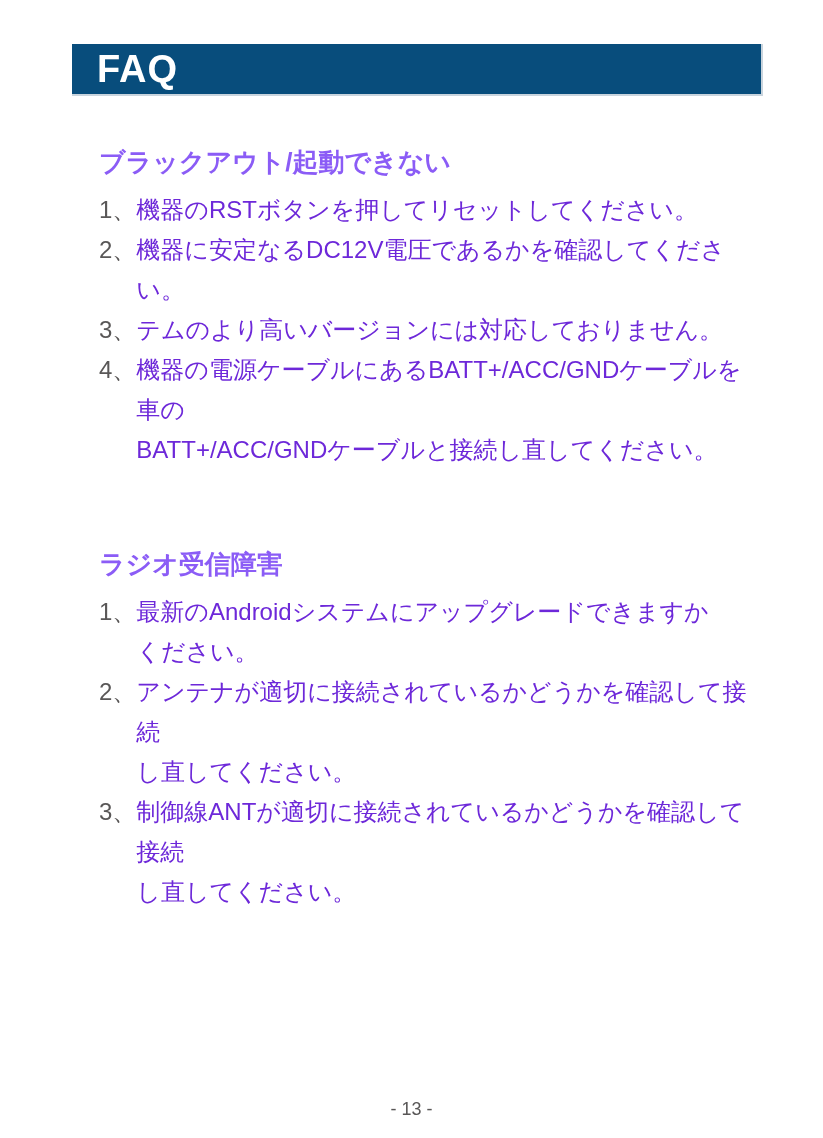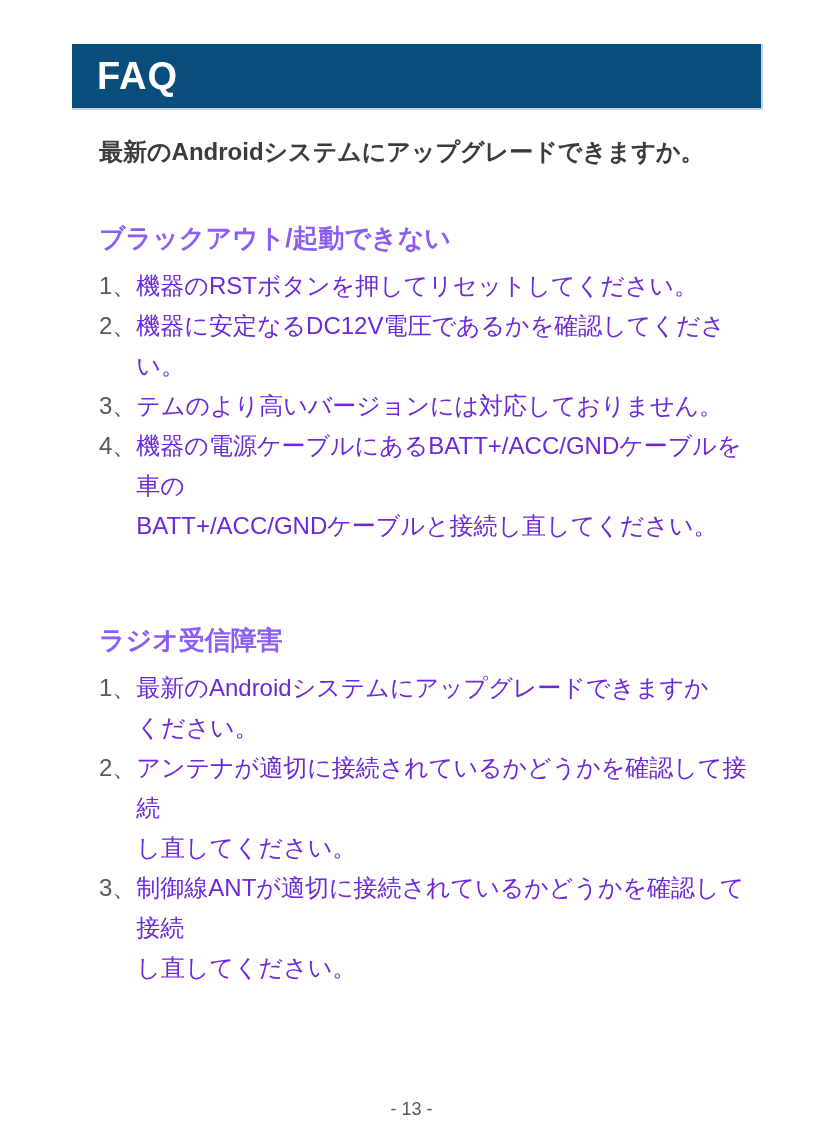--- a/index.html
+++ b/index.html
@@ -8,21 +8,21 @@
     position: relative;
     width: 823px;
     height: 1138px;
     margin: 0 auto;
     background: #ffffff;
     font-family: "Liberation Sans", "DejaVu Sans", sans-serif;
     overflow: hidden;
   }
   .header-bar {
     margin: 44px 60px 0 72px;
-    height: 66px;
+    height: 52px;
     background: #084D7C;
     border-right: 2px solid #c9d4dd;
     border-bottom: 2px solid #c9d4dd;
     display: flex;
     align-items: center;
     padding-left: 25px;
   }
   .header-bar .title {
     color: #ffffff;
     font-size: 38px;
@@ -88,21 +88,20 @@
 
 <div class="page">
 
   <div class="header-bar">
     <span class="title">FAQ</span>
   </div>
 
   <div class="content">
 
     <div>
-      <div class="q-heading">最新のAndroidシステムにアップグレードできますか。</div>
     </div>
 
     <div>
       <div class="section-heading heading-gap-1">ブラックアウト/起動できない</div>
       <div class="faq-list">
         <div class="list-item">
           <span class="item-num">1、</span>
           <span class="item-text">機器のRSTボタンを押してリセットしてください。</span>
         </div>
         <div class="list-item">

